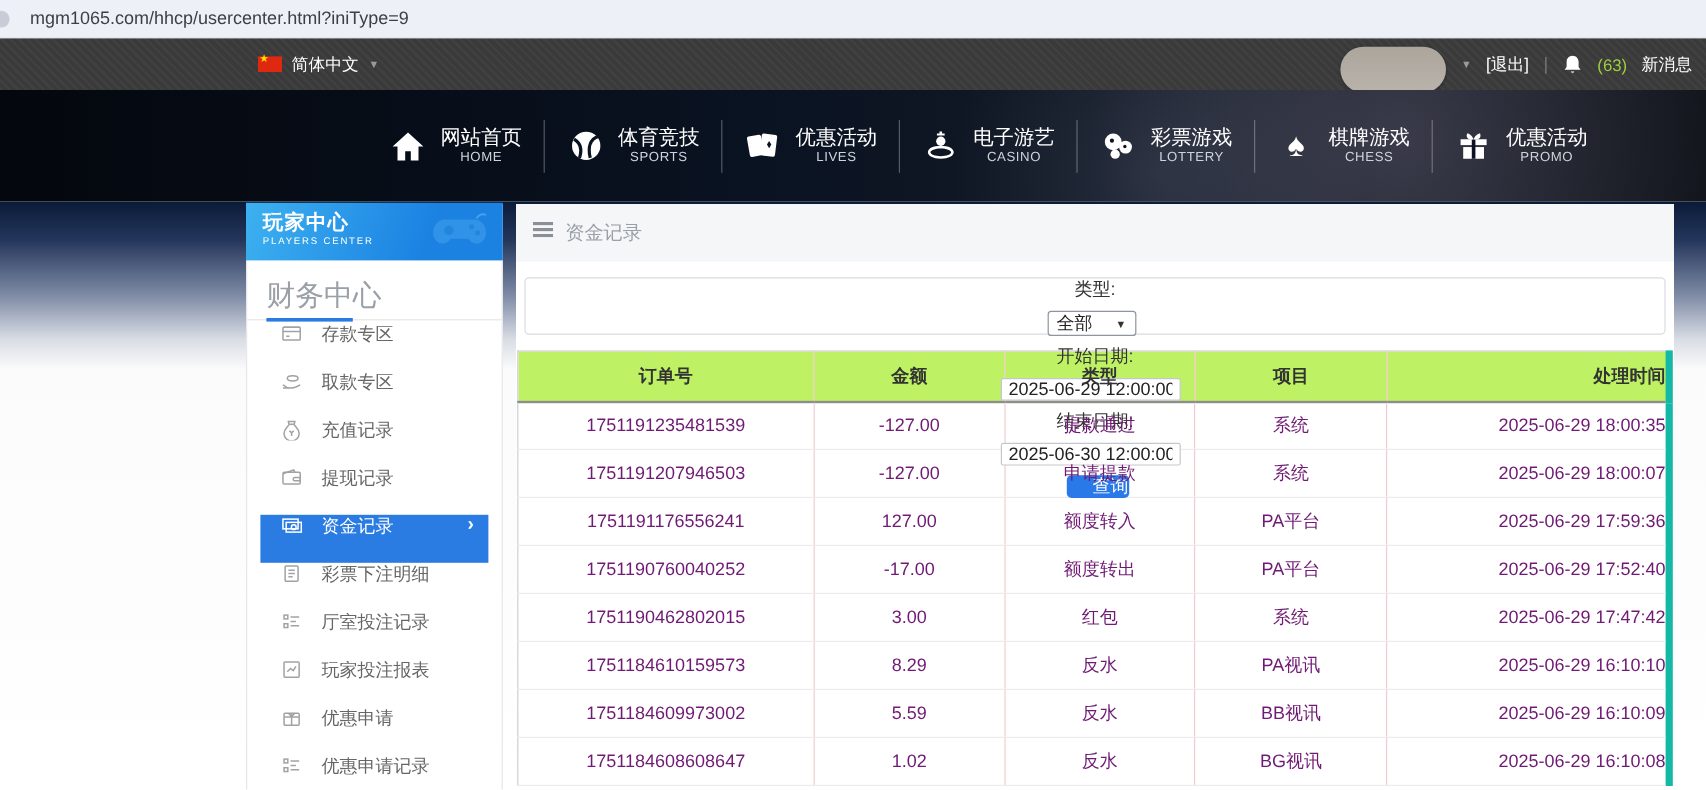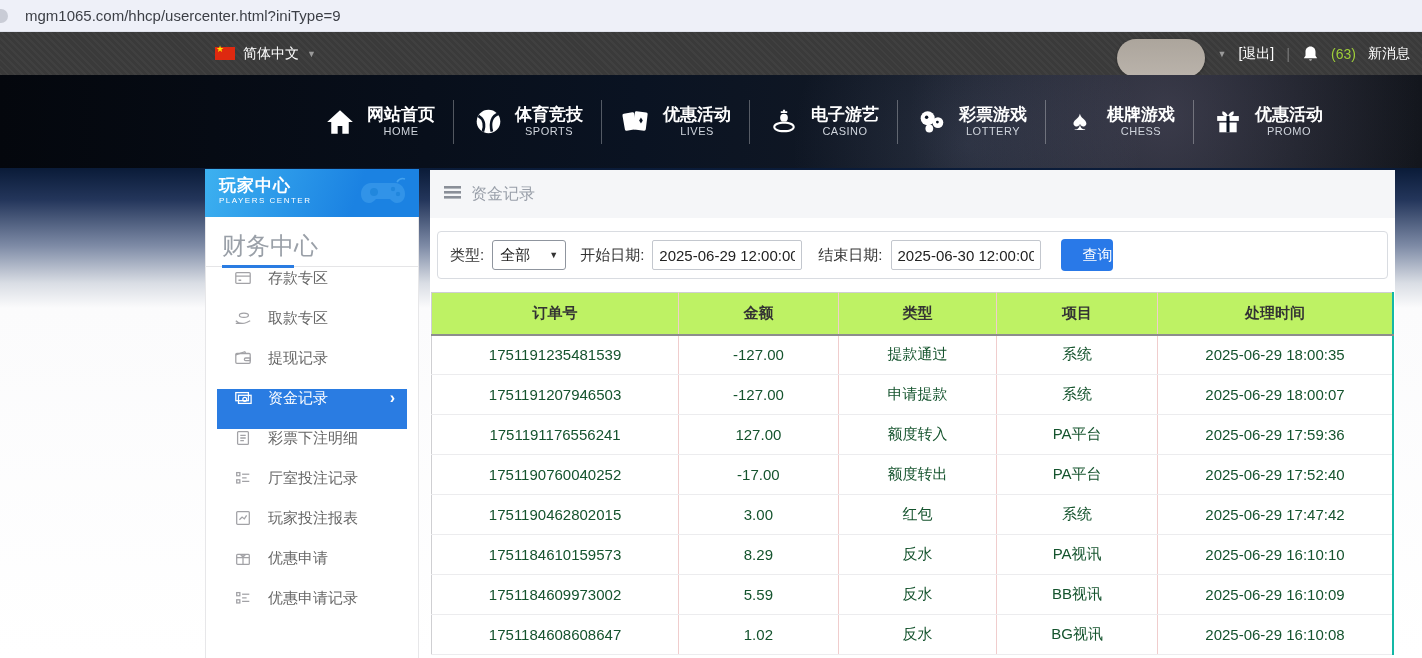--- a/index.html
+++ b/index.html
@@ -40,21 +40,21 @@
         radial-gradient(circle at 68% 75%, rgba(110,120,150,.22), transparent 18%),
         linear-gradient(90deg,#04070d,#0a1322 45%,#181d27 78%,#13161d);
       display:flex; align-items:center; }
   .nav-inner { display:flex; margin-left:306px; }
   .nav-item { display:flex; align-items:center; gap:12px; padding:0 19px;
               height:56px; cursor:pointer; position:relative; }
   .nav-item:not(:last-child)::after { content:""; position:absolute; right:0; top:6px;
               height:44px; width:1px; background:rgba(255,255,255,.30); }
   .nav-icon { width:30px; display:flex; justify-content:center; }
   .nav-txt { display:flex; flex-direction:column; align-items:center; line-height:1.25; }
-  .nav-zh { color:#fff; font-size:17px; font-weight:700; }
+  .nav-zh { color:#fff; font-size:17px; font-weight:400; }
   .nav-en { color:#cfd4dc; font-size:11px; letter-spacing:.5px; }
   .spade-glyph { color:#fff; font-size:27px; line-height:1; }
 
   
   .page-body { position:absolute; top:168px; left:0; width:100%; height:490px;
       background:linear-gradient(180deg,#0a1b38 0px,#24365b 32px,#7e8ba6 78px,
                  #d9dde4 115px,#fbfbfc 140px,#ffffff 100%); }
 
   
   .sidebar { position:absolute; left:205px; top:2px; width:214px; height:560px;
@@ -79,45 +79,45 @@
   .sb-chevron { position:absolute; right:12px; color:#fff; font-size:16px; font-weight:700; }
   .sb-ic svg * { stroke:#a2a2a6; fill:none; stroke-width:1.4; }
 
   
   .content { position:absolute; left:430px; top:2px; width:965px; height:560px;
              background:#fff; }
   .crumb { height:48px; background:#f5f6f8; display:flex; align-items:center;
            gap:10px; padding-left:14px; color:#9aa0aa; font-size:16px; }
   .filter-bar { margin:13px 7px 13px 7px; height:48px; border:1px solid #d9dce1;
                 border-radius:4px; display:flex; align-items:center; gap:8px;
-                padding:0 12px; background:#fff; }
+                padding:0 12px; background:#fff;flex-direction:column; }
   .f-label { font-size:15px; color:#333; }
   .type-select { width:74px; height:30px; border:1px solid #8f959e; border-radius:3px;
                  display:flex; align-items:center; justify-content:space-between;
                  padding:0 7px; font-size:15px; color:#222; cursor:pointer;
                  margin-right:6px; background:#fff; }
   .type-select .caret2 { font-size:9px; color:#333; }
   .date-input { width:150px; height:30px; border:1px solid #c3c7ce; border-radius:2px;
                 font-size:15px; color:#222; padding:0 6px;
                 font-family:"Liberation Sans","DejaVu Sans",sans-serif;
                 margin-right:8px; }
   .search-btn { width:52px; height:32px; background:#2979e8; border:none; border-radius:4px;
                 color:#fff; font-size:15px; cursor:pointer; margin-left:4px;text-align:right; }
 
   
   table.funds { width:calc(100% - 2px); margin-left:1px; border-collapse:collapse;
                 table-layout:fixed; }
   table.funds th { height:42px; background:#bef264; color:#333; font-size:15px;
                    font-weight:700; border-bottom:2px solid #8d8d8d;
                    border-top:1px solid #cfcfd2; }
-  table.funds td { height:40px; background:#fff; color:#14532d; font-size:15px;
+  table.funds td { height:40px; background:#fff; color:#701a75; font-size:15px;
                    text-align:center; border-bottom:1px solid #ececee; }
   table.funds th, table.funds td { border-right:1px solid #f0cdcd; text-align:center; }
   table.funds th:first-child, table.funds td:first-child { border-left:1px solid #cfcfd2; }
-  table.funds th:last-child, table.funds td:last-child { border-right:2px solid #14b8a6; }
+  table.funds th:last-child, table.funds td:last-child { border-right:6px solid #14b8a6;text-align:right; }
   table.funds col:nth-child(1){width:25.7%} table.funds col:nth-child(2){width:16.6%}
   table.funds col:nth-child(3){width:16.5%} table.funds col:nth-child(4){width:16.7%}
   table.funds col:nth-child(5){width:24.5%}
 </style>
 </head>
 <body>
 
 <div class="stage">
 
   <div class="url-bar">
@@ -273,20 +273,29 @@
               <svg width="18" height="18" viewBox="0 0 20 20">
                 <ellipse cx="11" cy="7" rx="5" ry="2.4"></ellipse>
                 <path d="M2 13c3 3 8 3.5 12 2l4-2M2 16h6"></path>
               </svg>
             </span>
           <span>取款专区</span>
         </div>
         <div class="sb-item">
           <span class="sb-ic">
               <svg width="18" height="18" viewBox="0 0 20 20">
+                <path d="M8 5h4l2.5 3c1.5 1.8 2.5 3.5 2.5 5.5a7 7 0 0 1-14 0C3 11.5 4 9.8 5.5 8z"></path>
+                <path d="M7.5 5 7 2.5h6L12.5 5M8 11l2 2 2-2M10 13v3"></path>
+              </svg>
+            </span>
+          <span>充值记录</span>
+        </div>
+        <div class="sb-item">
+          <span class="sb-ic">
+              <svg width="18" height="18" viewBox="0 0 20 20">
                 <rect x="2" y="5" width="16" height="11" rx="1.2"></rect>
                 <path d="M13 10h5v3h-5a1.5 1.5 0 0 1 0-3zM2 6.5 12 3l1 2"></path>
               </svg>
             </span>
           <span>提现记录</span>
         </div>
         <div class="sb-item active">
           <span class="sb-ic">
               <svg width="18" height="18" viewBox="0 0 20 20">
                 <rect x="2" y="4" width="14" height="9"></rect>

